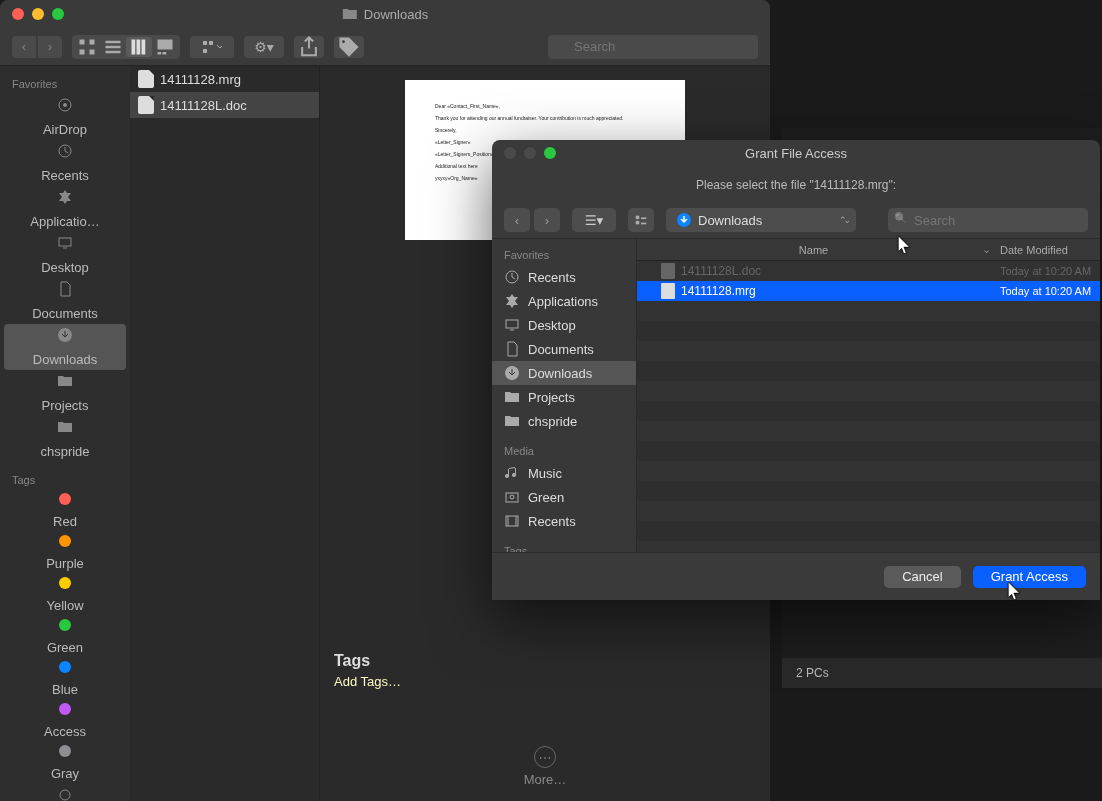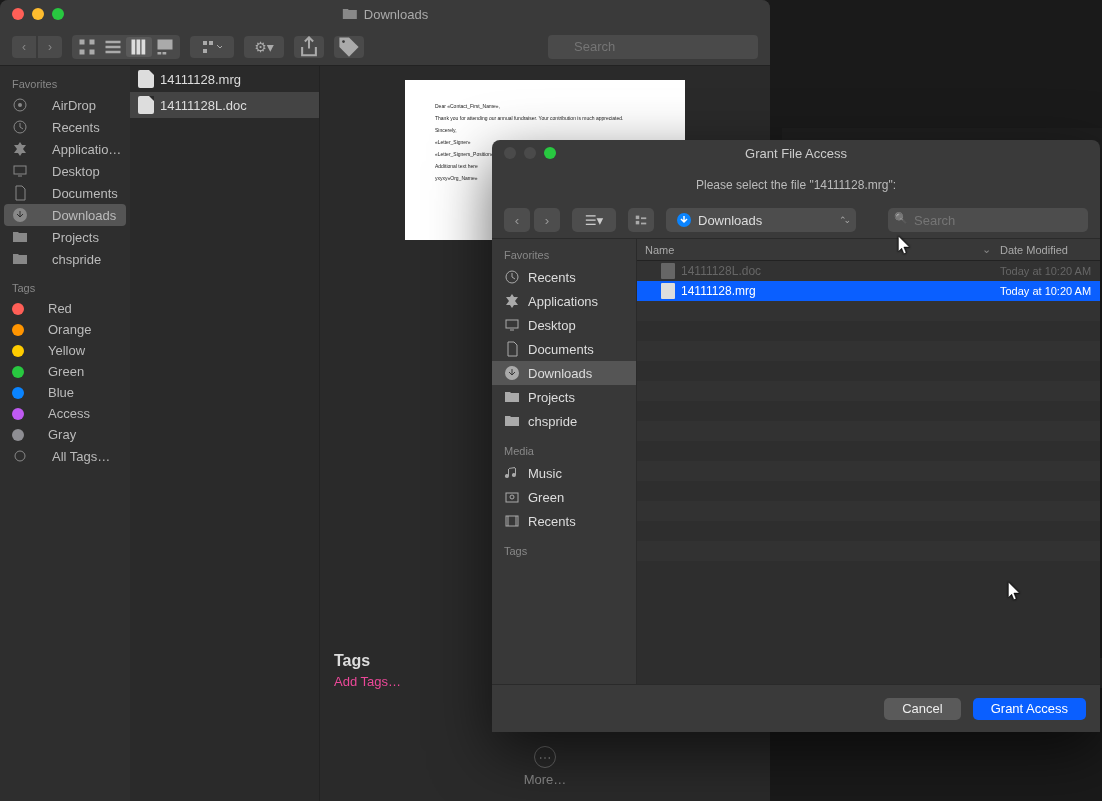--- a/index.html
+++ b/index.html
@@ -25,43 +25,43 @@
 .view-btn { width:26px; height:20px; border:none; background:transparent; color:#aaa; display:flex; align-items:center; justify-content:center; border-radius:3px; }
 .view-btn.active { background:#5a5a5a; }
 .tool-btn { width:30px; height:22px; background:#4a4a4a; border:none; border-radius:4px; color:#aaa; display:flex; align-items:center; justify-content:center; font-size:14px; }
 .search-field { flex:0 0 260px; height:24px; background:#4a4a4a; border:none; border-radius:4px; padding:0 8px 0 26px; color:#ccc; font-size:13px; position:relative; }
 .search-wrap { position:relative; margin-left:auto; }
 .search-wrap::before { content:"🔍"; position:absolute; left:6px; top:3px; font-size:12px; opacity:.6; filter:grayscale(1); }
 
 .finder-body { display:flex; height:calc(100% - 66px); }
 .fsidebar { width:130px; background:#2e2e2e; padding:8px 0; font-size:13px; overflow:auto; }
 .fsidebar-header { padding:4px 12px; font-size:11px; color:#888; font-weight:500; }
-.fsidebar-item { padding:3px 12px; display:flex; align-items:center; gap:24px; color:#bbb; cursor:default; }
+.fsidebar-item { padding:3px 12px; display:flex; align-items:center; gap:9px; color:#bbb; cursor:default;flex-direction:column; }
 .fsidebar-item.sel { background:#555; border-radius:4px; margin:0 4px; padding:3px 8px; }
 .fsidebar-icon { width:16px; height:16px; display:flex; align-items:center; justify-content:center; flex-shrink:0; }
 .tag-dot { width:12px; height:12px; border-radius:50%; }
 
 .flist { width:190px; background:#2a2a2a; border-right:1px solid #222; }
 .flist-item { padding:4px 8px; display:flex; align-items:center; gap:6px; font-size:13px; color:#ddd; }
 .flist-item.sel { background:#444; }
 .file-ico { width:16px; height:18px; background:#ddd; border-radius:2px; flex-shrink:0; position:relative; }
 .file-ico.doc::after { content:""; position:absolute; top:0; right:0; width:5px; height:5px; background:#2a2a2a; clip-path:polygon(0 0,100% 100%,100% 0); }
 
 .fpreview { flex:1; background:#2a2a2a; padding:14px; display:flex; flex-direction:column; align-items:center; }
 .doc-preview { width:280px; height:160px; background:#fff; padding:22px 30px; font-size:5px; color:#222; line-height:1.6; overflow:hidden; margin-bottom:12px; }
 .doc-preview p { margin-bottom:4px; }
 .tags-section { align-self:flex-start; margin-top:400px; }
 .tags-title { color:#ddd; font-size:16px; font-weight:600; margin-bottom:4px; }
-.tags-add { color:#ec4899; font-size:13px; }
+.tags-add { color:#fef9c3; font-size:13px; }
 .more-btn { margin-top:auto; color:#888; font-size:13px; display:flex; flex-direction:column; align-items:center; gap:4px; }
 
 .status-bar { position:absolute; bottom:0; left:0; right:0; height:22px; background:#323232; color:#888; font-size:11px; display:flex; align-items:center; justify-content:center; }
 
 
-.modal { position:absolute; top:140px; left:492px; width:608px; height:592px; background:#3a3a3a; border-radius:8px; box-shadow:0 20px 60px rgba(0,0,0,.6); display:flex; flex-direction:column; }
+.modal { position:absolute; top:140px; left:492px; width:608px; height:460px; background:#3a3a3a; border-radius:8px; box-shadow:0 20px 60px rgba(0,0,0,.6); display:flex; flex-direction:column; }
 .modal-titlebar { height:26px; display:flex; align-items:center; padding:0 12px; position:relative; }
 .modal-title { position:absolute; left:50%; transform:translateX(-50%); font-size:13px; color:#ccc; }
 .modal-prompt { text-align:center; font-size:12px; color:#bbb; padding:12px 0 10px; }
 .modal-toolbar { height:36px; display:flex; align-items:center; padding:0 12px; gap:12px; }
 .mt-nav { display:flex; gap:4px; }
 .mt-btn { width:26px; height:24px; background:#4d4d4d; border:none; border-radius:5px; color:#999; display:flex; align-items:center; justify-content:center; }
 .mt-view { width:44px; height:24px; background:#4d4d4d; border:none; border-radius:5px; color:#ccc; display:flex; align-items:center; justify-content:center; gap:2px; }
 .mt-loc { flex:0 0 190px; height:24px; background:#4d4d4d; border-radius:5px; display:flex; align-items:center; padding:0 10px; gap:6px; font-size:13px; color:#ddd; position:relative; }
 .mt-loc::after { content:"⌃⌄"; position:absolute; right:8px; font-size:9px; color:#aaa; letter-spacing:-3px; line-height:.5; }
 .mt-search-wrap { position:relative; flex:1; margin-left:20px; }
@@ -69,21 +69,21 @@
 .mt-search-wrap::before { content:"🔍"; position:absolute; left:6px; top:4px; font-size:11px; opacity:.6; filter:grayscale(1); }
 
 .modal-body { flex:1; display:flex; overflow:hidden; border-top:1px solid #2a2a2a; }
 .msidebar { width:145px; background:#383838; padding:6px 0; font-size:13px; overflow:auto; border-right:1px solid #2a2a2a; }
 .msb-header { padding:4px 12px; font-size:11px; color:#888; }
 .msb-item { padding:4px 12px; display:flex; align-items:center; gap:8px; color:#ddd; }
 .msb-item.sel { background:#555; }
 
 .mlist { flex:1; display:flex; flex-direction:column; background:#2e2e2e; }
 .mlist-head { height:22px; display:flex; align-items:center; font-size:11px; color:#aaa; border-bottom:1px solid #222; background:#383838; }
-.mlist-head .col-name { flex:1; padding-left:8px; }
+.mlist-head .col-name { flex:1; padding-left:8px;text-align:center; }
 .mlist-head .col-date { width:100px; }
 .mlist-rows { flex:1; overflow:auto; }
 .mrow { height:20px; display:flex; align-items:center; font-size:12px; padding-left:24px; gap:8px; }
 .mrow:nth-child(odd) { background:#323232; }
 .mrow:nth-child(even) { background:#2e2e2e; }
 .mrow.disabled { color:#666; }
 .mrow.selected { background:#0a5fff; color:#fff; }
 .mrow .mname { flex:1; display:flex; align-items:center; gap:6px; }
 .mrow .mdate { width:100px; font-size:11px; }
 .mfile-ico { width:14px; height:16px; background:#ddd; border-radius:1px; }
@@ -257,21 +257,21 @@
         </div>
 
       <div class="fsidebar-header" style="margin-top:8px">Tags</div>
       <div id="finder-tags">
           <div class="fsidebar-item">
             <span class="tag-dot" style="background:#ff5f57"></span>
             <span>Red</span>
           </div>
           <div class="fsidebar-item">
             <span class="tag-dot" style="background:#ff9500"></span>
-            <span>Orange</span>
+            <span>Purple</span>
           </div>
           <div class="fsidebar-item">
             <span class="tag-dot" style="background:#ffcc00"></span>
             <span>Yellow</span>
           </div>
           <div class="fsidebar-item">
             <span class="tag-dot" style="background:#28c840"></span>
             <span>Green</span>
           </div>
           <div class="fsidebar-item">

